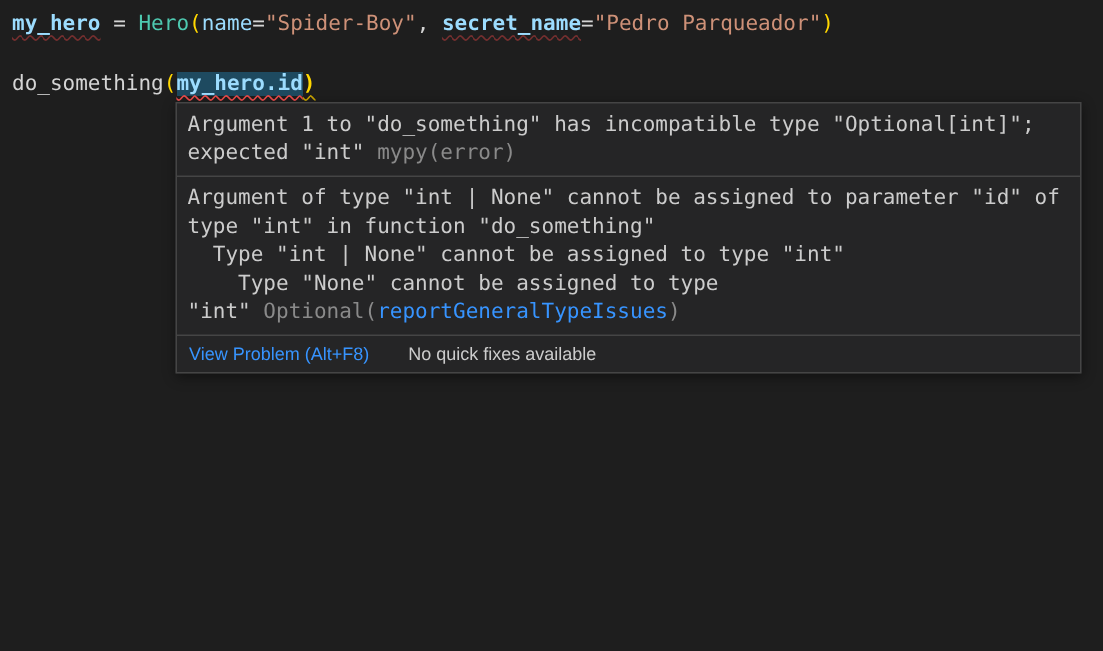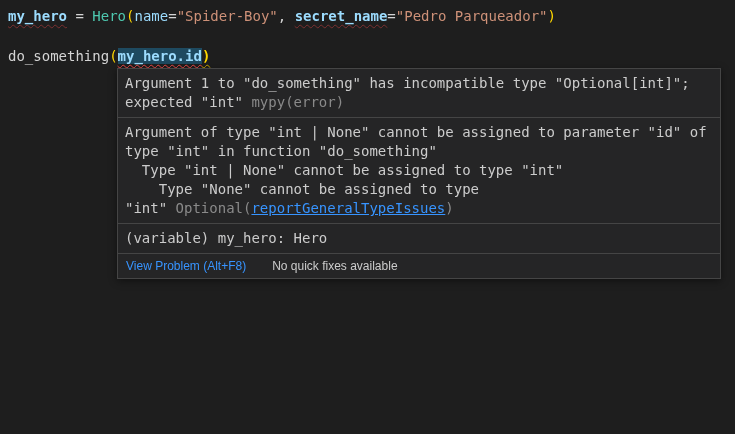--- a/index.html
+++ b/index.html
@@ -30,21 +30,21 @@
   .sq-warning{text-decoration-color:var(--warning);}
   .sq-faint{text-decoration-color:var(--faint);}
   .hover-tooltip{position:absolute;left:117px;top:68px;width:604px;
       background:var(--tooltipBg);border:1px solid var(--border);
       box-shadow:0 2px 8px rgba(0,0,0,.45);}
   .tt-section{padding:5px 7px;border-bottom:1px solid var(--border);}
   .tt-line{font:14px/19px "DejaVu Sans Mono",monospace;white-space:pre;
            color:var(--tooltipText);}
   .tk-text{color:var(--tooltipText);}
   .tk-dim{color:var(--dim);margin-top:20px;}
-  .tk-link{color:var(--link);text-decoration:underline;cursor:pointer;}
+  .tk-link{color:var(--link);cursor:pointer;}
   .tt-footer{display:flex;align-items:center;gap:26px;padding:4px 8px;
       font:12px/16px "Liberation Sans","DejaVu Sans",sans-serif;}
   .tt-action{color:var(--link);cursor:pointer;}
   .tt-status{color:var(--tooltipText);}
 </style>
 </head>
 <body>
 
 <div class="code-area" id="code-area">
     <div class="code-line"><span class="tk-variable sq sq-faint">my_hero</span><span class="tk-default"> = </span><span class="tk-class">Hero</span><span class="tk-bracket">(</span><span class="tk-param">name</span><span class="tk-default">=</span><span class="tk-string">"Spider-Boy"</span><span class="tk-default">, </span><span class="tk-param sq sq-faint">secret_name</span><span class="tk-default">=</span><span class="tk-string">"Pedro Parqueador"</span><span class="tk-bracket">)</span></div>
@@ -58,21 +58,18 @@
         <div class="tt-line"><span class="tk-text">Argument 1 to "do_something" has incompatible type "Optional[int]";</span></div>
         <div class="tt-line"><span class="tk-text">expected "int" </span><span class="tk-dim">mypy(error)</span></div>
       </div>
       <div class="tt-section">
         <div class="tt-line"><span class="tk-text">Argument of type "int | None" cannot be assigned to parameter "id" of</span></div>
         <div class="tt-line"><span class="tk-text">type "int" in function "do_something"</span></div>
         <div class="tt-line"><span class="tk-text">  Type "int | None" cannot be assigned to type "int"</span></div>
         <div class="tt-line"><span class="tk-text">    Type "None" cannot be assigned to type</span></div>
         <div class="tt-line"><span class="tk-text">"int" </span><span class="tk-dim">Optional(</span><span class="tk-link">reportGeneralTypeIssues</span><span class="tk-dim">)</span></div>
       </div>
-      <div class="tt-section">
-        <div class="tt-line"><span class="tk-text">(variable) my_hero: Hero</span></div>
-      </div>
     </div>
   <div class="tt-footer">
     <span class="tt-action">View Problem (Alt+F8)</span>
     <span class="tt-status">No quick fixes available</span>
   </div>
 </div>
 
 </body></html>

